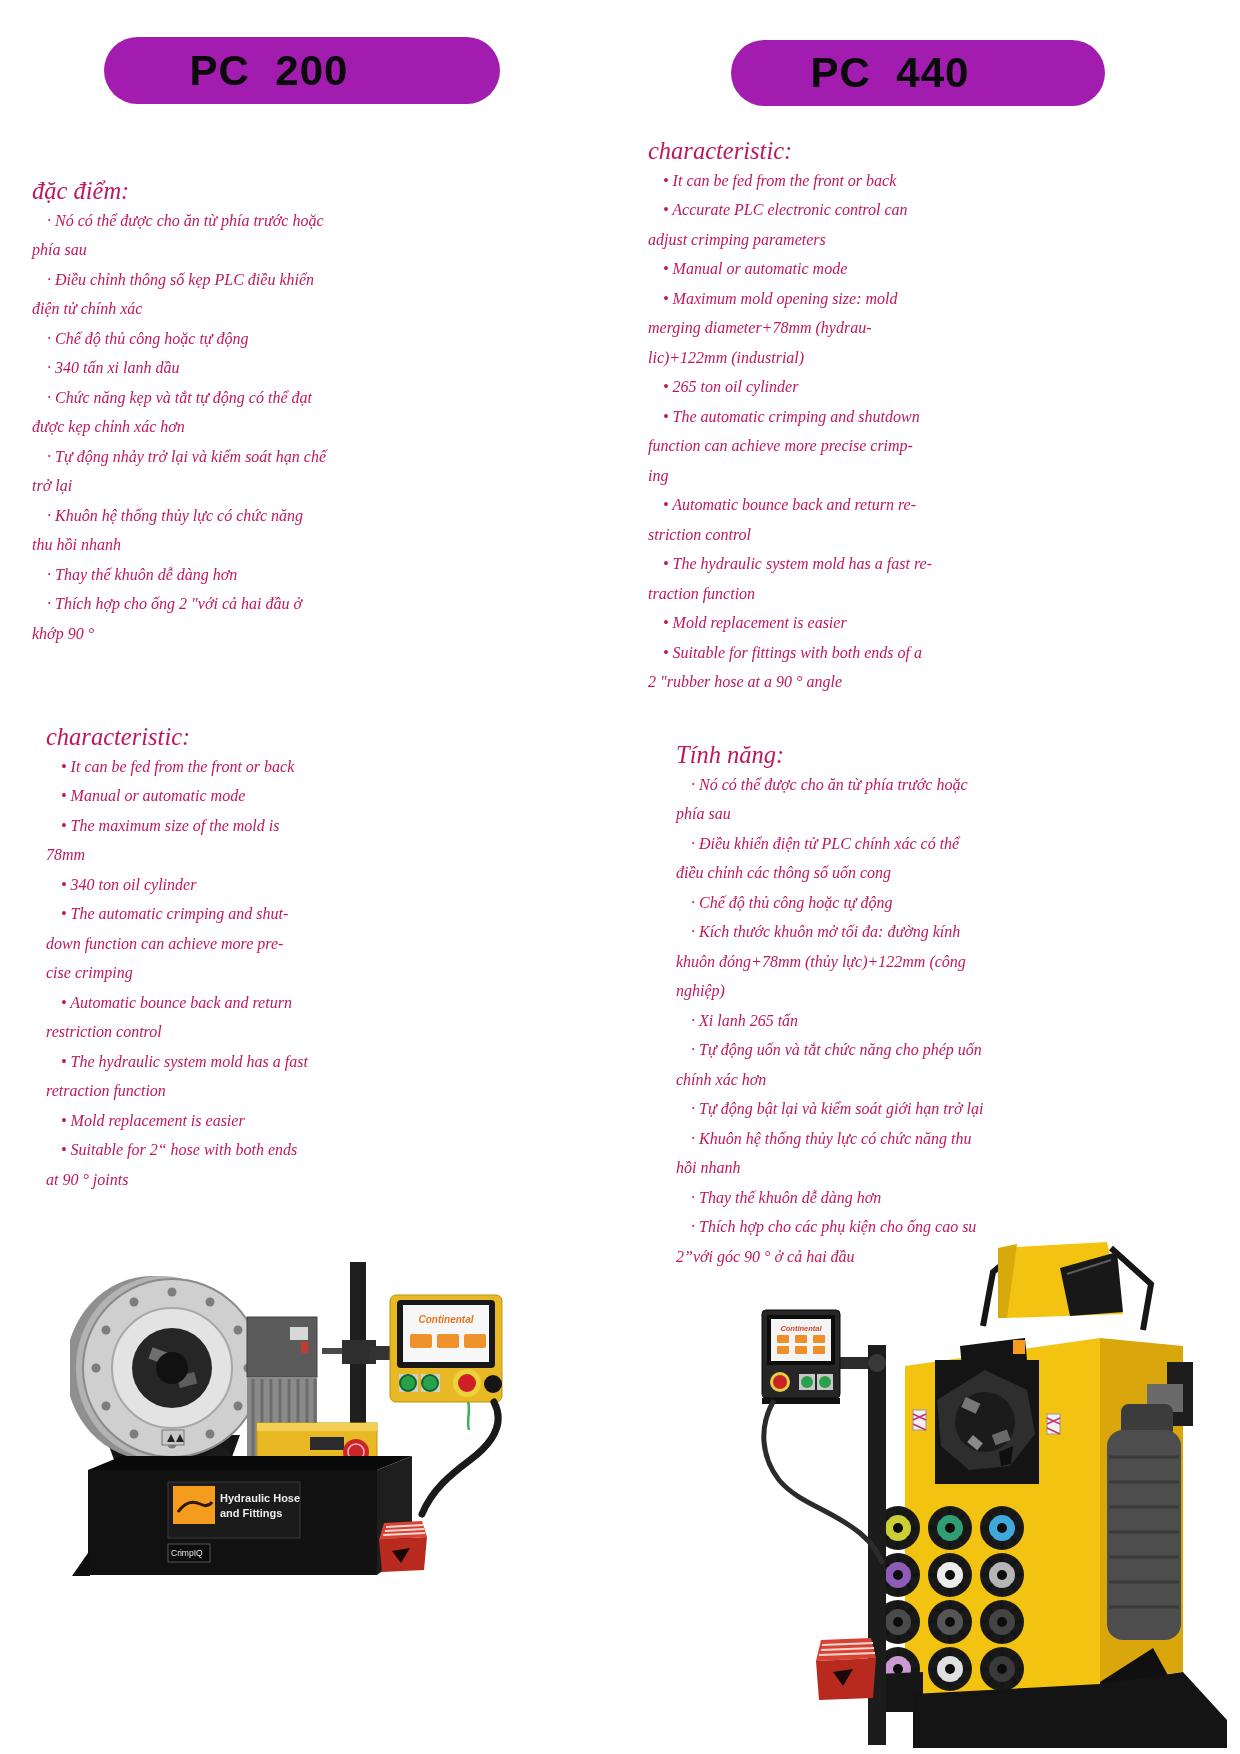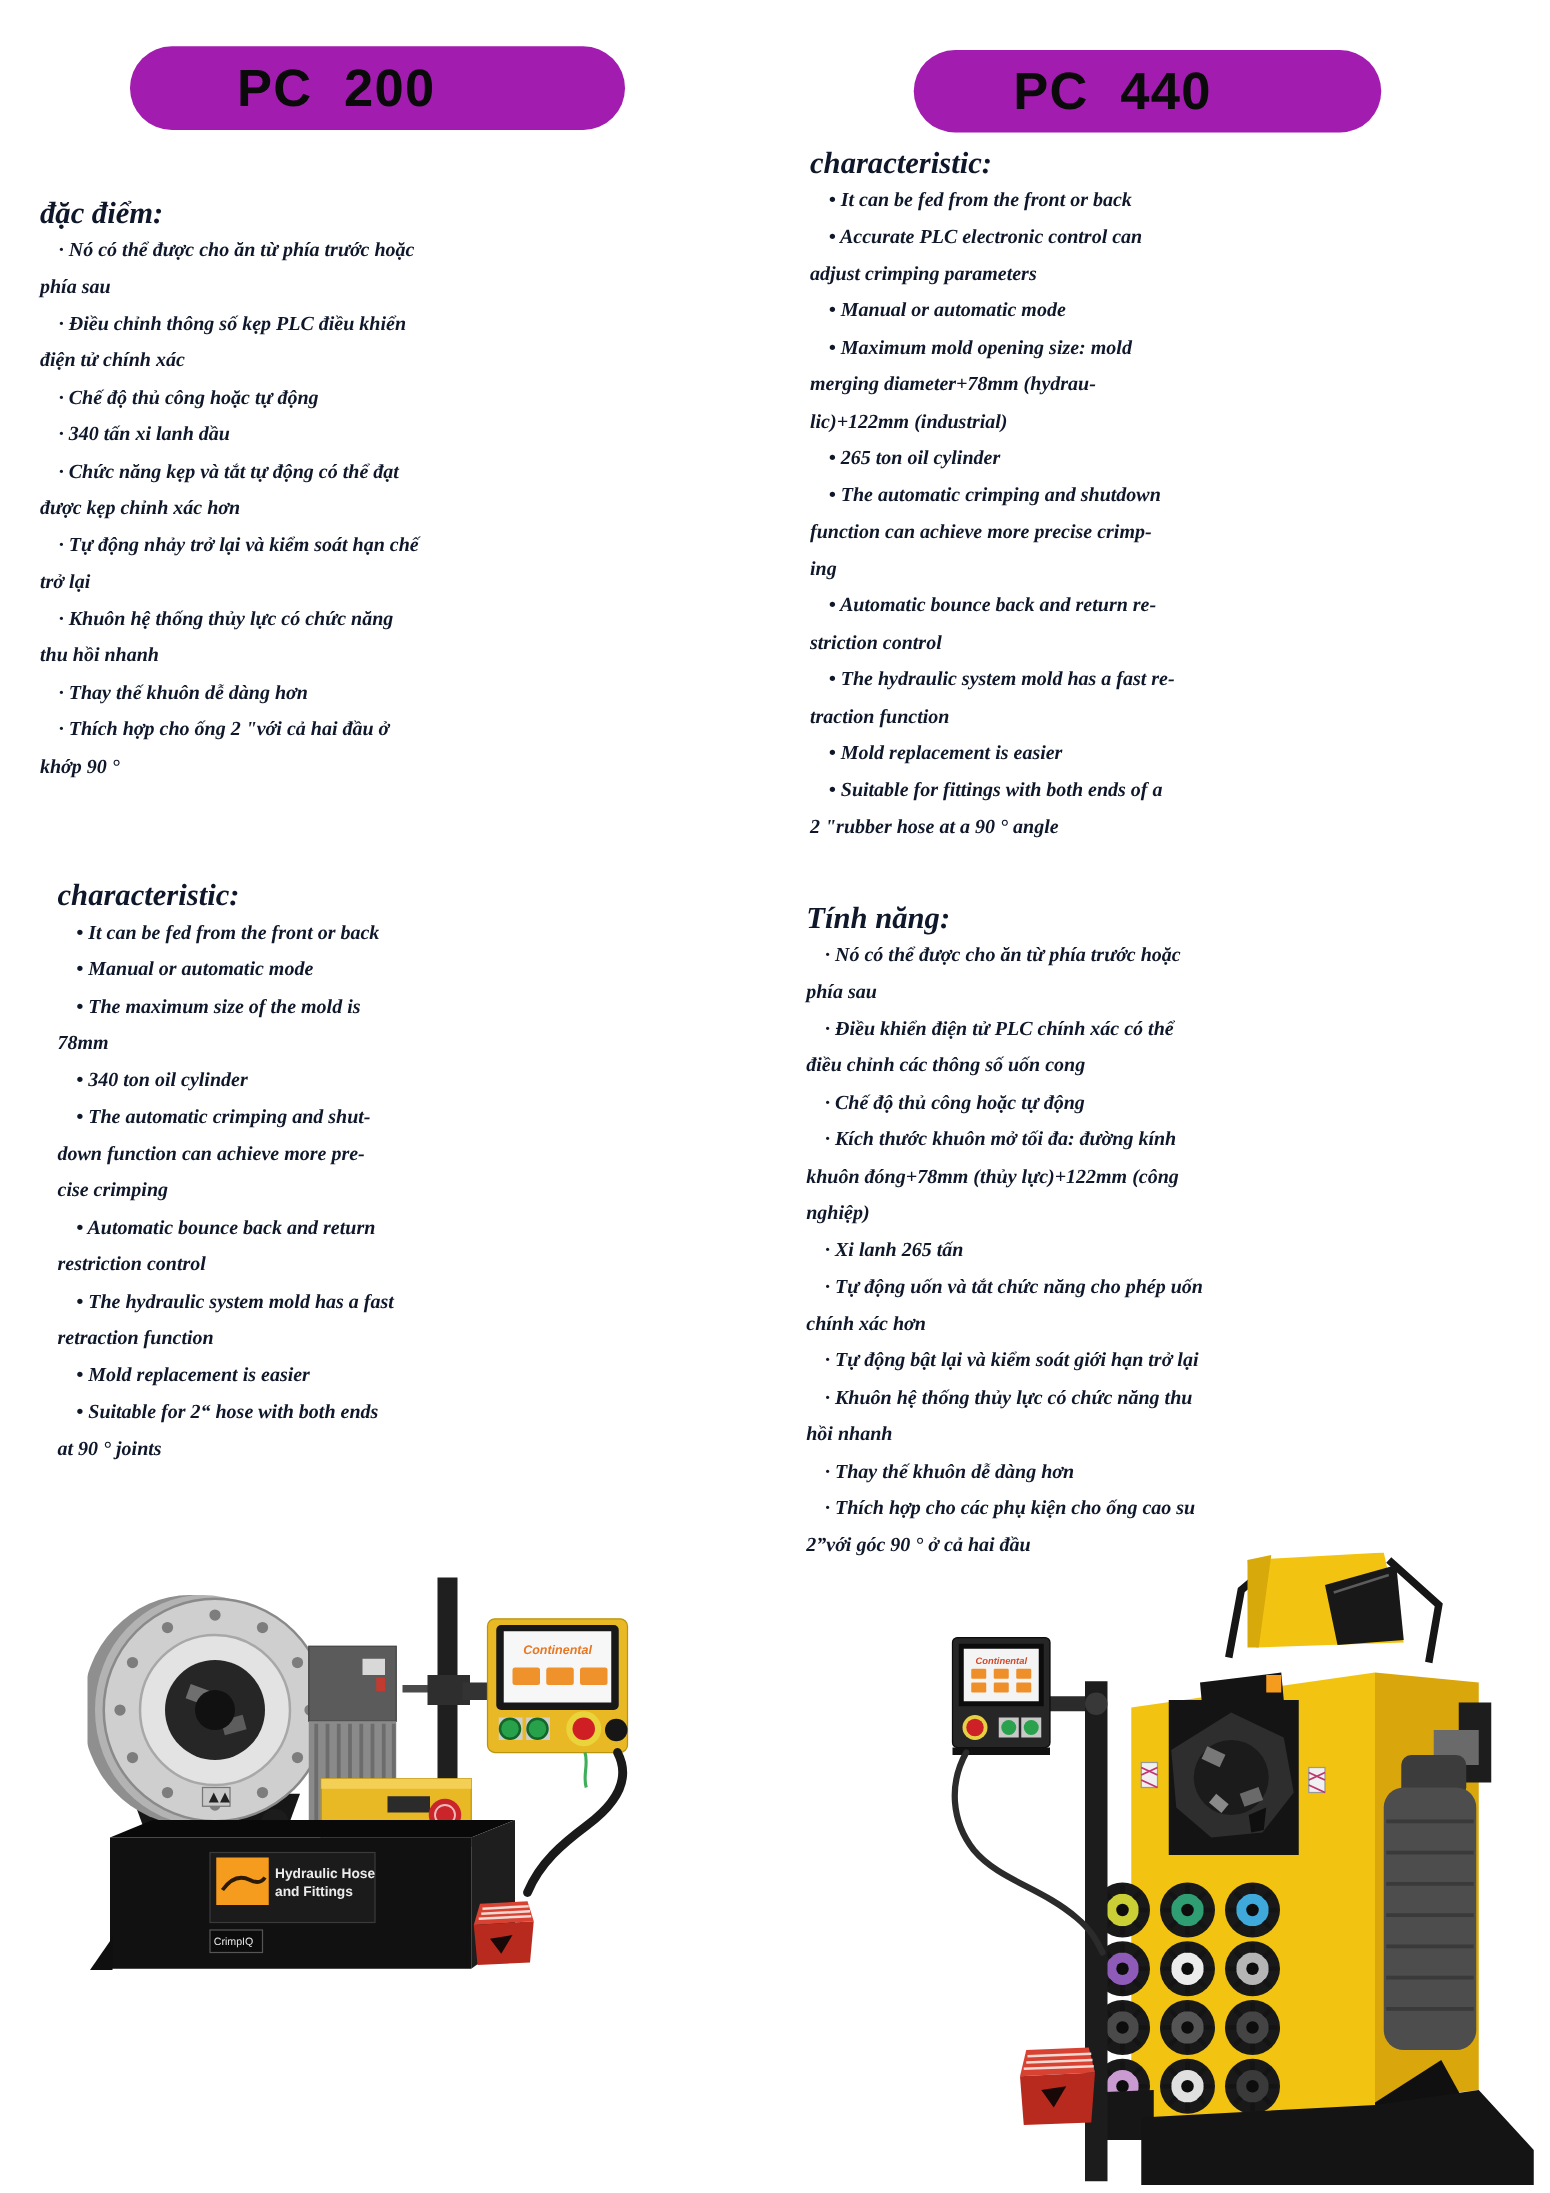--- a/index.html
+++ b/index.html
@@ -4,21 +4,21 @@
 <style>
   html,body{margin:0;padding:0;background:#ffffff;}
   #page{position:relative;width:1240px;height:1754px;background:#ffffff;overflow:hidden;}
 
   .pill{position:absolute;background:#a21caf;border-radius:34px;display:flex;
         align-items:center;justify-content:center;white-space:pre;
         font-family:"Liberation Sans",sans-serif;font-weight:bold;
         font-size:42px;color:#0a0a0a;letter-spacing:1px;}
 
   .col{position:absolute;font-family:"Liberation Serif",serif;font-style:italic;
-       font-weight:bold;color:#0f172a;}
+       font-weight:normal;color:#be185d;margin-top:20px;}
   .hd{margin:0;font-size:24.5px;line-height:29.5px;white-space:pre-line;}
   .li{margin:0;font-size:16px;line-height:29.5px;text-indent:15px;white-space:pre-line;}
 
   .msvg{position:absolute;}
   text{font-family:"Liberation Sans",sans-serif;}
 </style>
 </head>
 <body>
 
 <div id="page">
@@ -85,21 +85,21 @@
         <p class="li">• Automatic bounce back and return re-
 striction control</p>
         <p class="li">• The hydraulic system mold has a fast re-
 traction function</p>
         <p class="li">• Mold replacement is easier</p>
         <p class="li">• Suitable for fittings with both ends of a
 2 "rubber hose at a 90 ° angle</p>
       </div>
   </div>
 
-  <div class="col" style="left:645px;top:720px;width:519px;">
+  <div class="col" style="left:676px;top:720px;width:519px;">
     <p class="hd">Tính năng:</p>
     <div>
         <p class="li">· Nó có thể được cho ăn từ phía trước hoặc
 phía sau</p>
         <p class="li">· Điều khiển điện tử PLC chính xác có thể
 điều chỉnh các thông số uốn cong</p>
         <p class="li">· Chế độ thủ công hoặc tự động</p>
         <p class="li">· Kích thước khuôn mở tối đa: đường kính
 khuôn đóng+78mm (thủy lực)+122mm (công
 nghiệp)</p>

